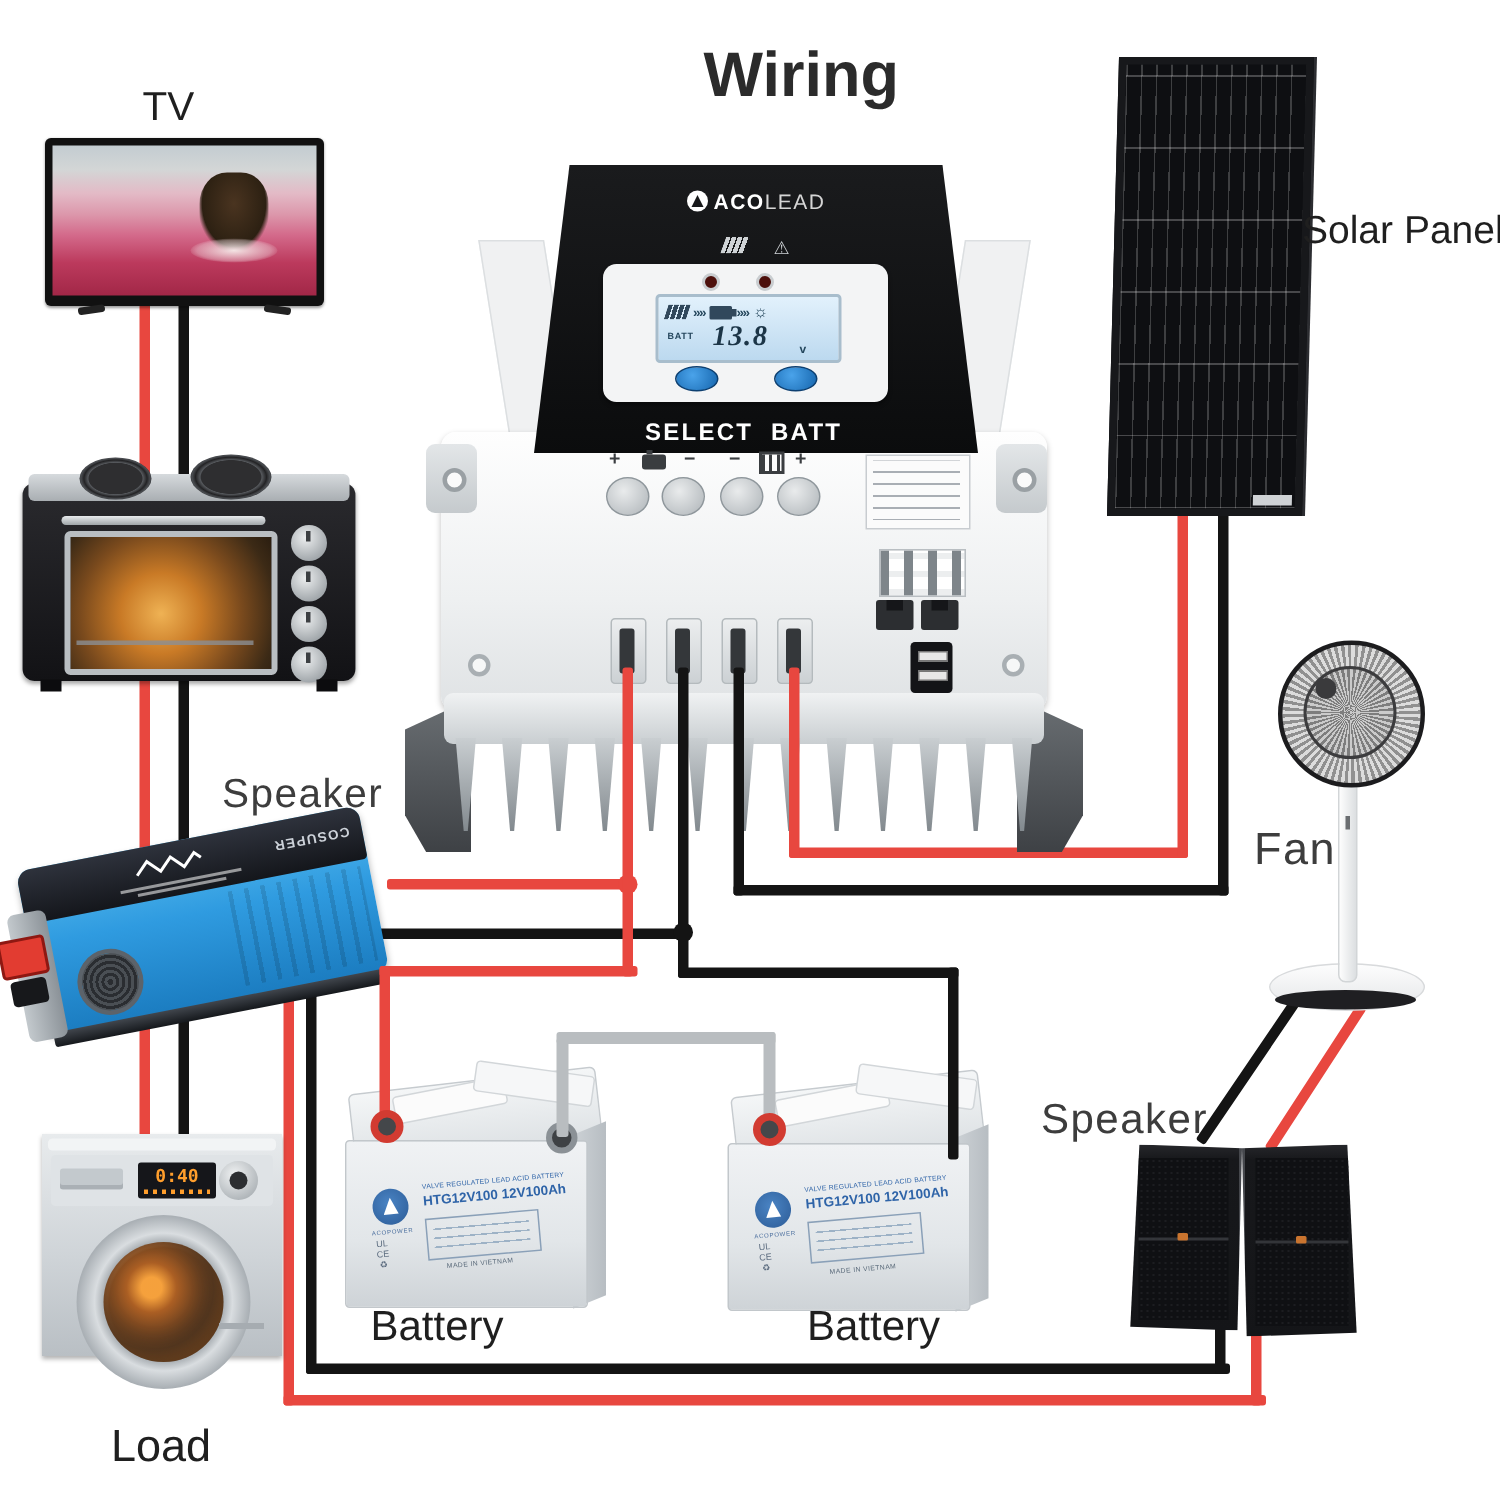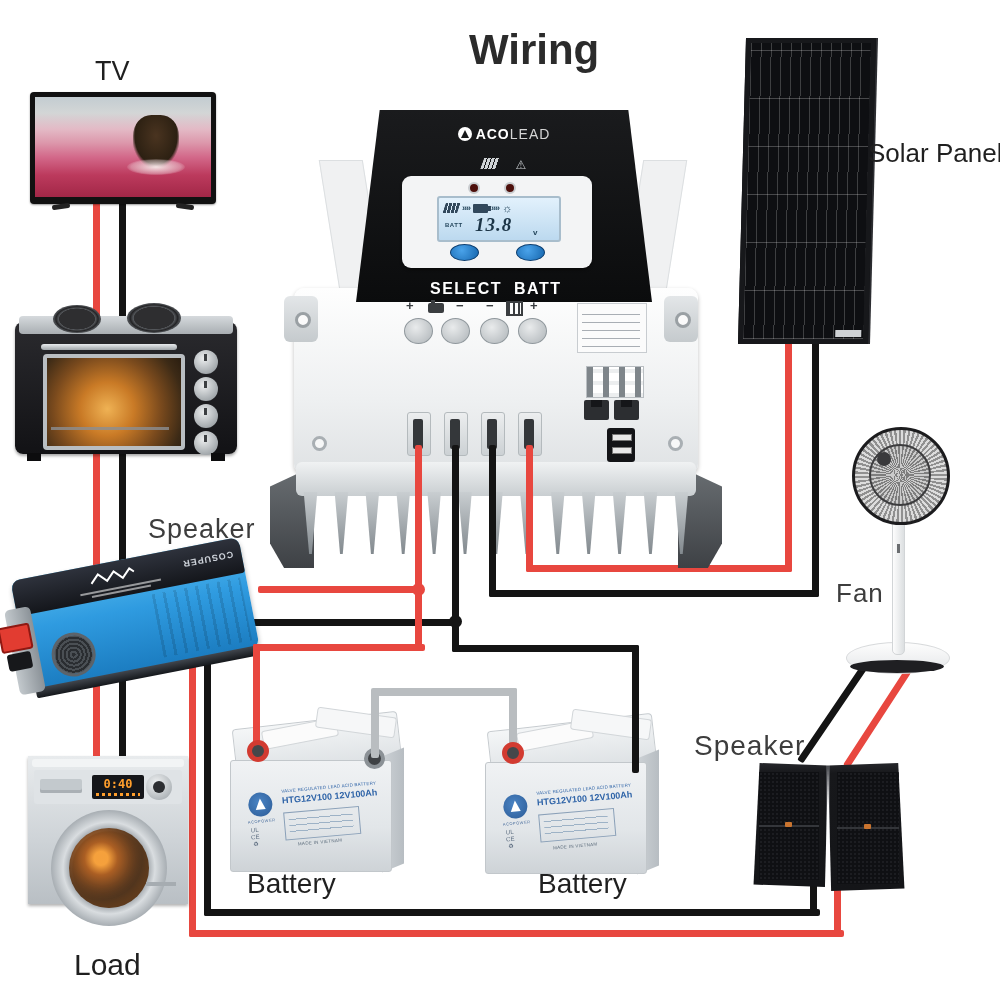--- a/index.html
+++ b/index.html
@@ -399,21 +399,21 @@
 
   <div class="title" style="left:439px;top:26px;margin-left:30px;">Wiring</div>
 
   <div class="fan-base"></div>
   <div class="fan-rim"></div>
   <div class="fan-pole"></div>
   <div class="fan-head">
     <div class="fan-inner"></div>
     <div class="fan-hub"></div>
   </div>
-  <div class="lbl thin" style="left:836px;top:578px;font-size:26px;">Fan</div>
+  <div class="lbl thin" style="left:836px;top:550px;font-size:30px;">Fan</div>
 
   <div class="spk" style="left:752px;top:763px;width:74px;height:124px;clip-path:polygon(10% 0,100% 2%,96% 100%,2% 98%);border-right:2px solid #45474c;">
     <div class="spk-grille"></div>
     <div class="spk-line" style="top:62px;"></div>
     <div class="spk-logo" style="left:33px;top:59px;"></div>
   </div>
   <div class="spk" style="left:828px;top:763px;width:76px;height:128px;clip-path:polygon(0 2%,90% 0,98% 98%,4% 100%);border-left:2px solid #45474c;">
     <div class="spk-grille"></div>
     <div class="spk-line" style="top:64px;"></div>
     <div class="spk-logo" style="left:34px;top:61px;"></div>

